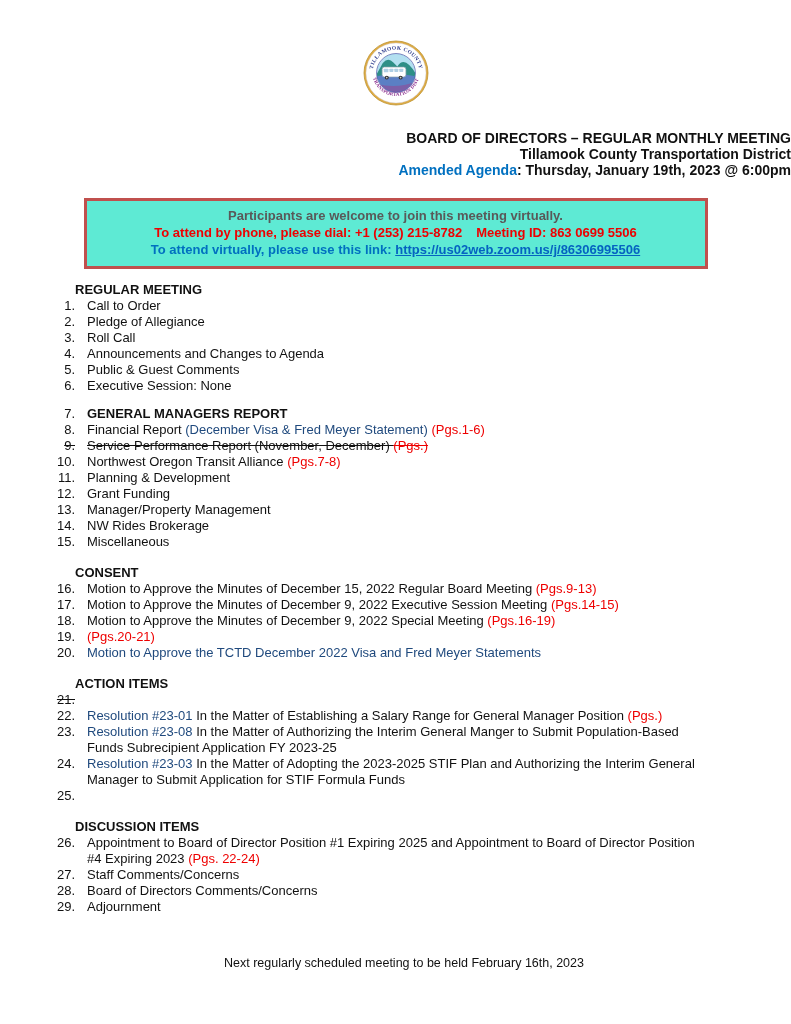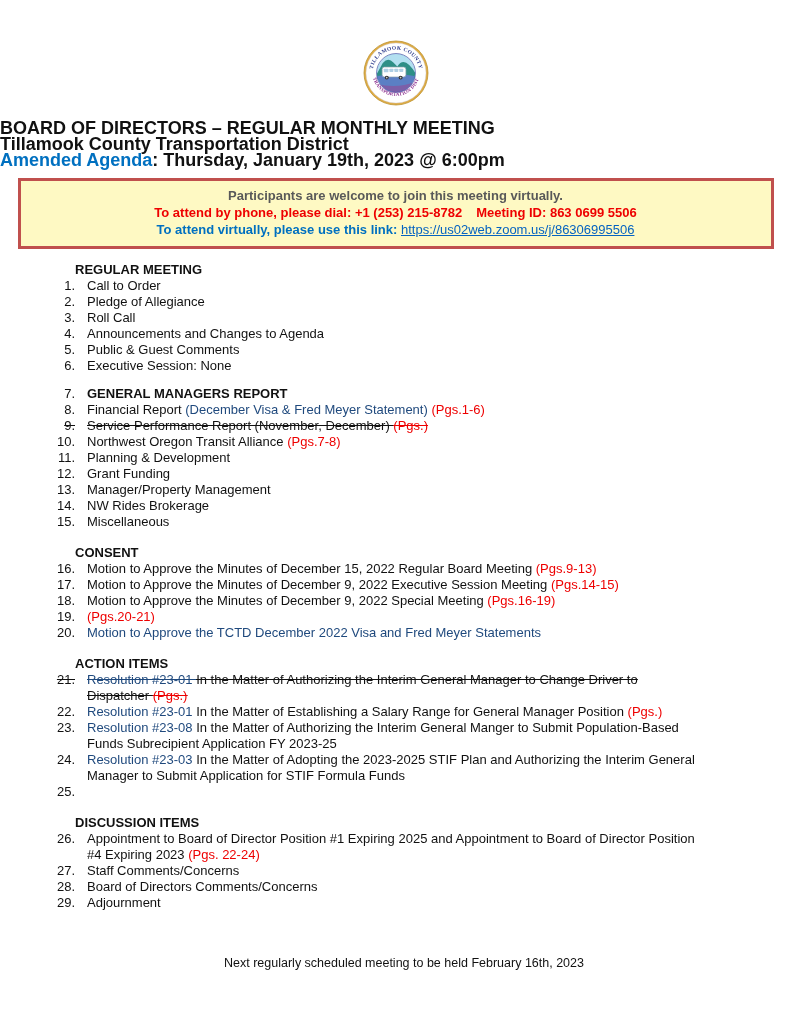--- a/index.html
+++ b/index.html
@@ -6,37 +6,37 @@
   html,body { margin:0; padding:0; background:#ffffff; }
   body {
     width:791px; height:1024px;
     font-family:"Liberation Sans", sans-serif;
     color:#111111;
   }
   .page { position:relative; width:791px; height:1024px; overflow:hidden; background:#ffffff; }
 
   
   .logo-wrap { padding-top:40px; text-align:center; }
-  .titles { margin-top:10px; text-align:left; font-weight:bold; font-size:18px; line-height:16px; }
+  .titles { margin-top:20px; text-align:right; font-weight:bold; font-size:14px; line-height:16px; }
   .title-line { white-space:nowrap; }
   .amended { color:#0070C0; }
 
   
   .vbox {
-    margin:10px auto 0; width:756px;
+    margin:20px auto 0; width:624px;
     border:3px solid #C0504D;
     padding:6px 4px 8px;
     text-align:center; font-weight:bold; font-size:13px; line-height:17px;
-    background:#fef9c3;
+    background:#5eead4;
   }
   .vb1 { color:#595959; }
   .vb2 { color:#EE0000; }
   .vb3 { color:#0070C0; }
   .mid-gap { margin-left:14px; }
-  .zoom-link { color:#0563C1; text-decoration:underline; font-weight:normal; cursor:pointer; }
+  .zoom-link { color:#0563C1; text-decoration:underline; font-weight:bold; cursor:pointer; }
 
   
   #agenda-list { margin-top:13px; font-size:13px; line-height:16px; }
   .sec-heading { margin-left:75px; font-weight:bold; white-space:nowrap; }
   .row { display:flex; align-items:flex-start; }
   .row.bold .txt { font-weight:bold; }
   .num { width:75px; flex:none; text-align:right; }
   .txt { margin-left:12px; min-width:0; }
   .line { white-space:nowrap; }
   .seg { }
@@ -226,24 +226,20 @@
       <div class="row">
         <div class="num">20.</div>
         <div class="txt">
           <div class="line"><span class="seg c-navy">Motion to Approve the TCTD December 2022 Visa and Fred Meyer Statements</span></div>
         </div>
       </div>
       <div class="sp"></div>
       <div class="sec-heading">ACTION ITEMS</div>
       <div class="row struck">
         <div class="num">21.</div>
-        <div class="txt">
-          <div class="line"><span class="seg c-navy">Resolution #23-01 </span><span class="seg">In the Matter of Authorizing the Interim General Manager to Change Driver to</span></div>
-          <div class="line"><span class="seg">Dispatcher </span><span class="seg c-red">(Pgs.)</span></div>
-        </div>
       </div>
       <div class="row">
         <div class="num">22.</div>
         <div class="txt">
           <div class="line"><span class="seg c-navy">Resolution #23-01 </span><span class="seg">In the Matter of Establishing a Salary Range for General Manager Position </span><span class="seg c-red">(Pgs.)</span></div>
         </div>
       </div>
       <div class="row">
         <div class="num">23.</div>
         <div class="txt">

